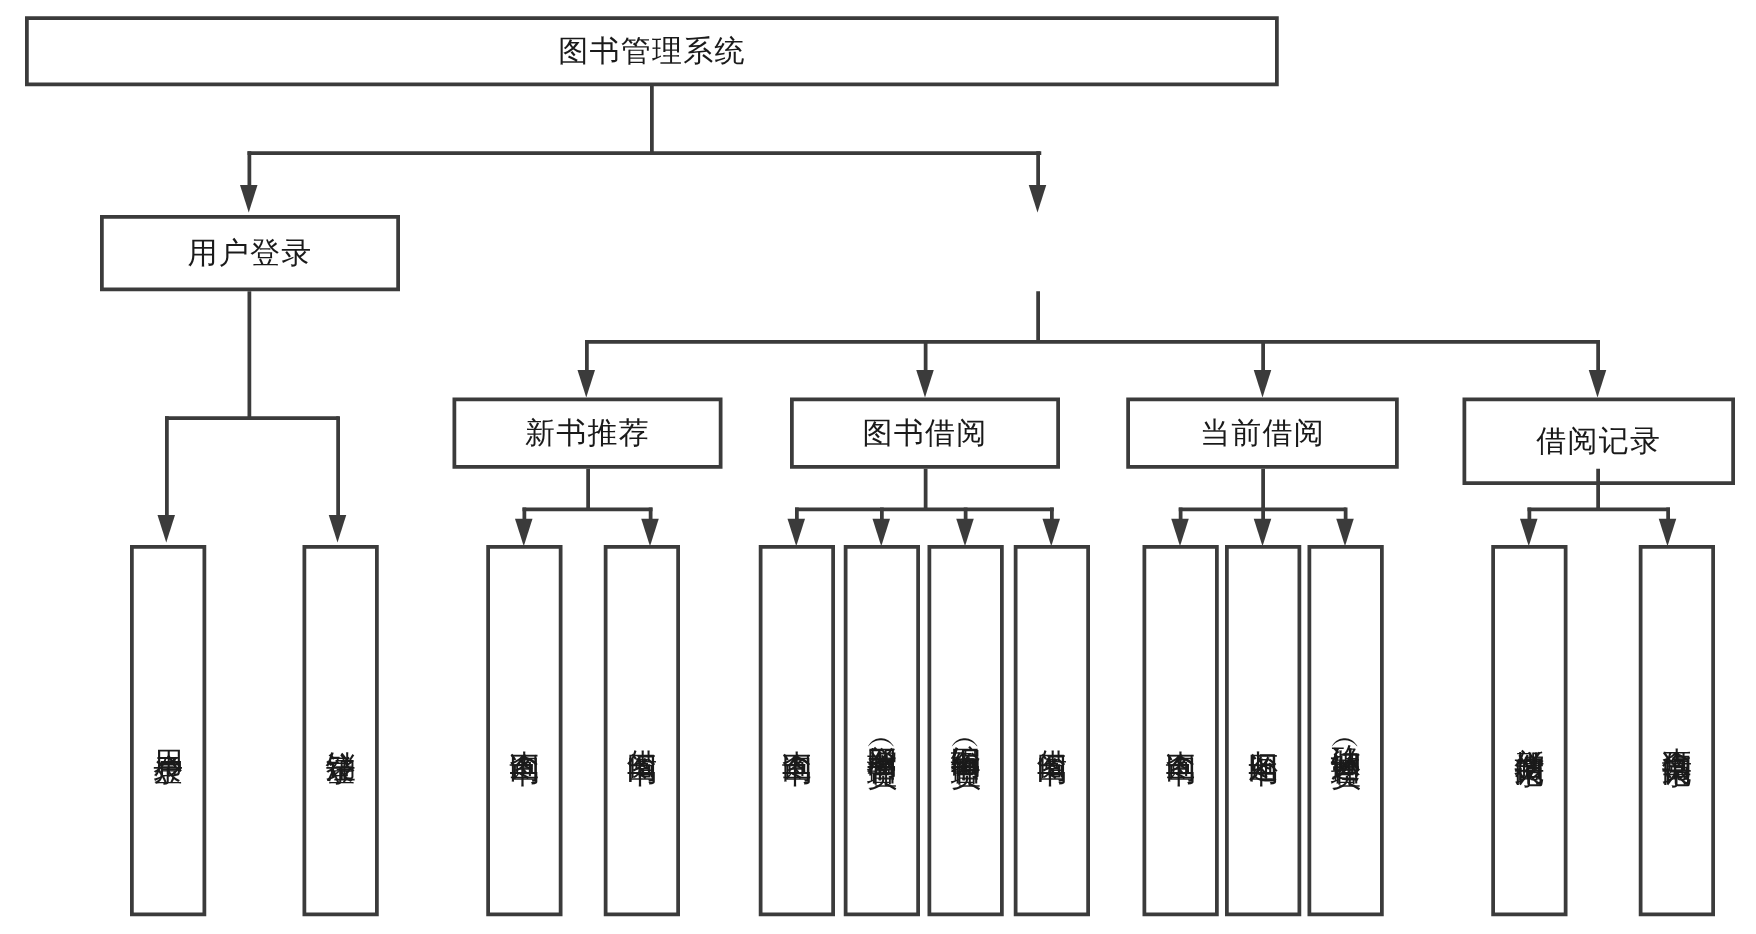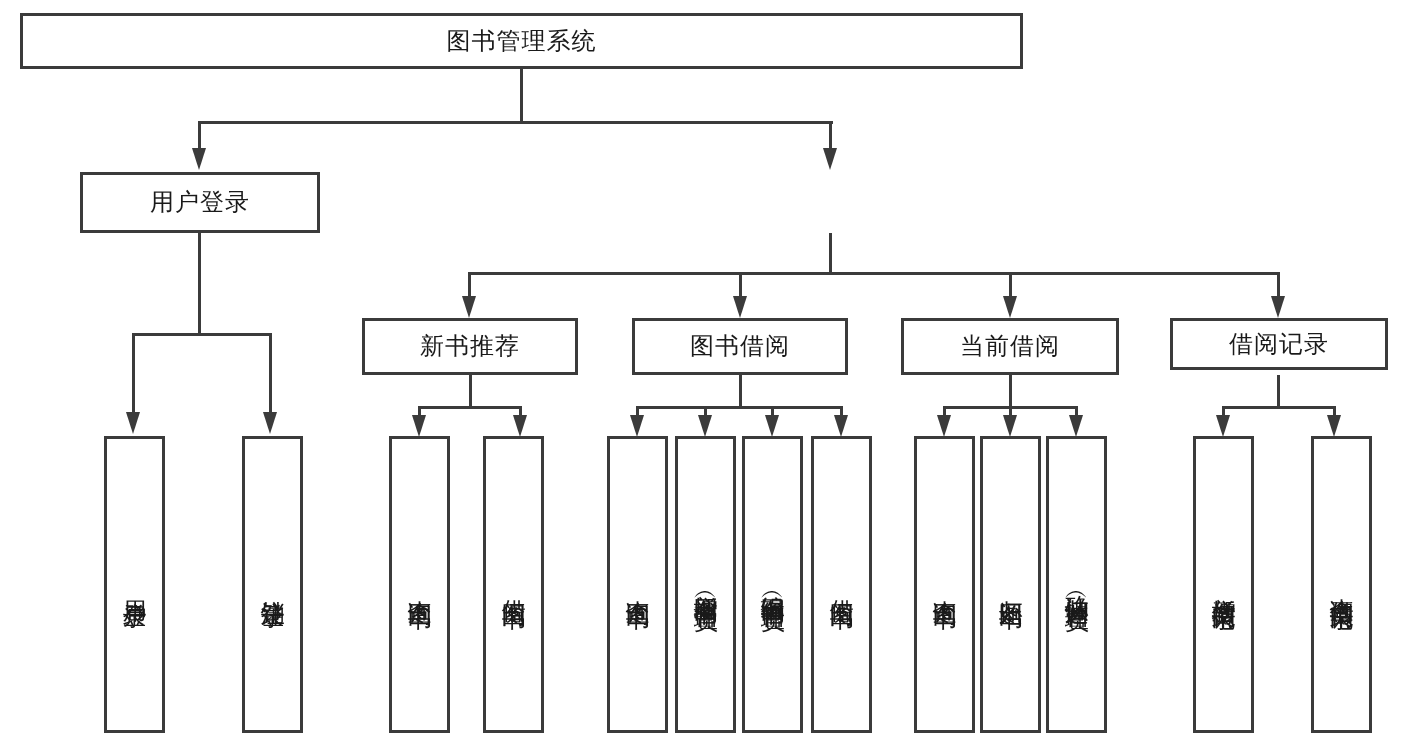--- a/index.html
+++ b/index.html
@@ -123,21 +123,21 @@
 
   <div class="node" style="left:632px; top:318px; width:216px; height:57px;">
     <span class="node-h">图书借阅</span>
   </div>
   <div class="node" style="left:362px; top:318px; width:216px; height:57px;">
     <span class="node-h">新书推荐</span>
   </div>
   <div class="node" style="left:901px; top:318px; width:218px; height:57px;">
     <span class="node-h">当前借阅</span>
   </div>
-  <div class="node" style="left:1170px; top:318px; width:218px; height:52px;">
+  <div class="node" style="left:1170px; top:318px; width:218px; height:70px;">
     <span class="node-h">借阅记录</span>
   </div>
 
   <div class="edge edge-v" style="left:469px; top:375px; width:3px; height:33px;"></div>
   <div class="edge edge-h" style="left:418px; top:406px; width:104px; height:3px;"></div>
   <div class="edge edge-v" style="left:418px; top:406px; width:3px; height:12px;"></div>
   <div class="arrow" style="left:412px; top:415px;"></div>
   <div class="edge edge-v" style="left:519px; top:406px; width:3px; height:12px;"></div>
   <div class="arrow" style="left:513px; top:415px;"></div>
 

